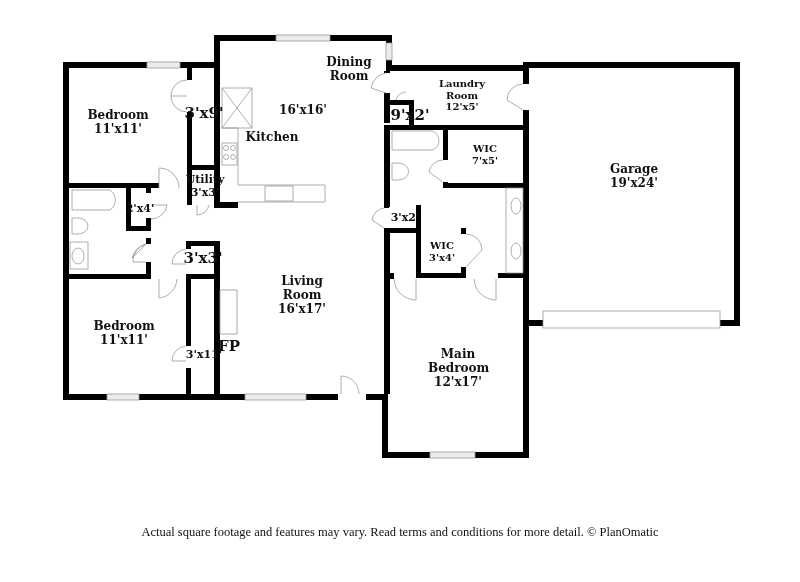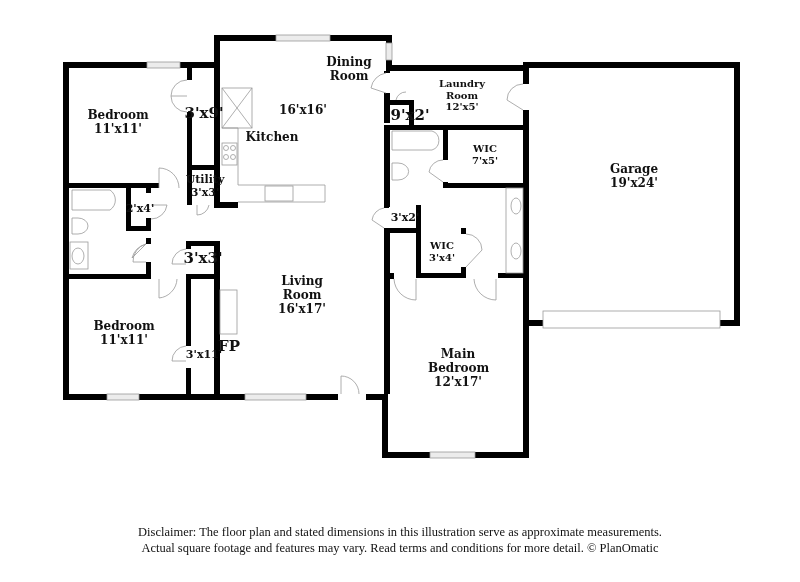--- a/index.html
+++ b/index.html
@@ -246,15 +246,14 @@
 <div class="room-label lg" style="left:458px;top:369px;width:60px;white-space:normal;">
   <span class="nm">Main Bedroom</span>
   <span class="dm">12'x17'</span>
 </div>
 <div class="room-label lg" style="left:634px;top:177px;">
   <span class="nm">Garage</span>
   <span class="dm">19'x24'</span>
 </div>
 
 <div class="disclaimer">
-  <span>Disclaimer: The floor plan and stated dimensions in this illustration serve as approximate measurements.</span>
   <span>Actual square footage and features may vary. Read terms and conditions for more detail. © PlanOmatic</span>
 </div>
 
 </body></html>

